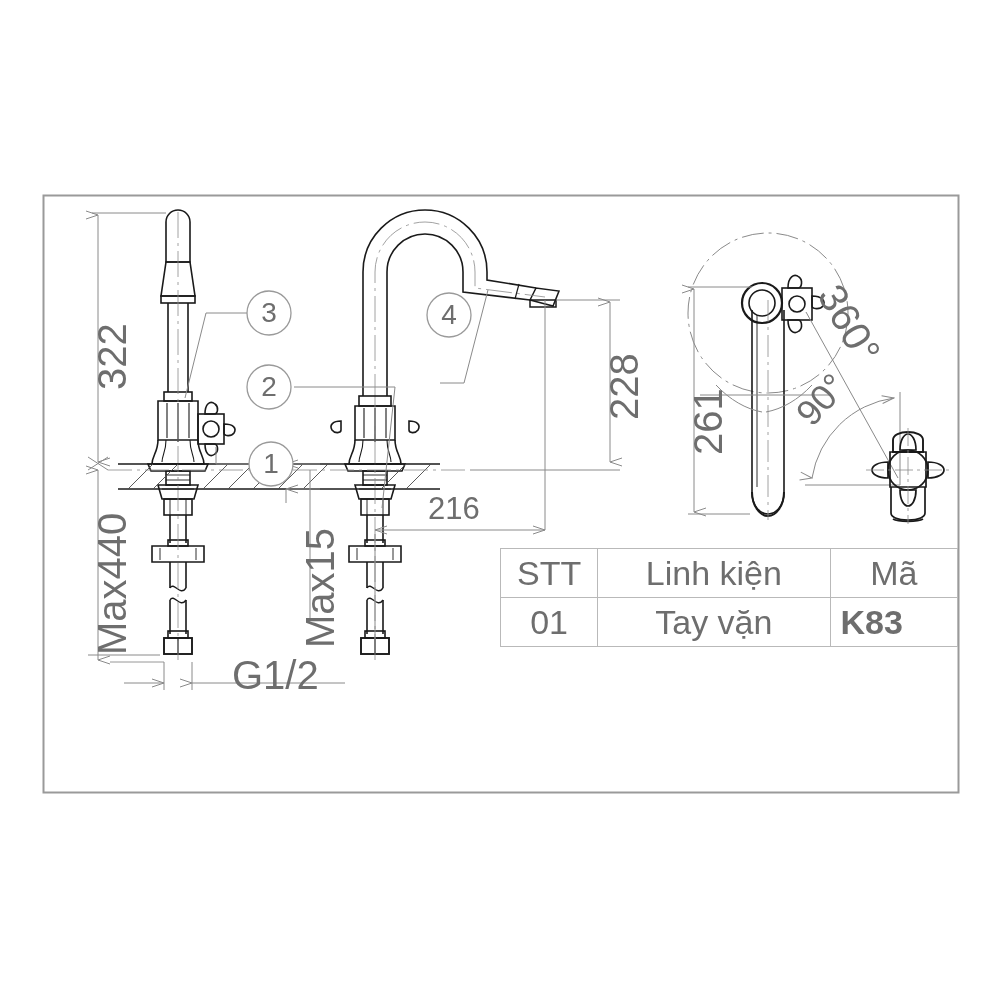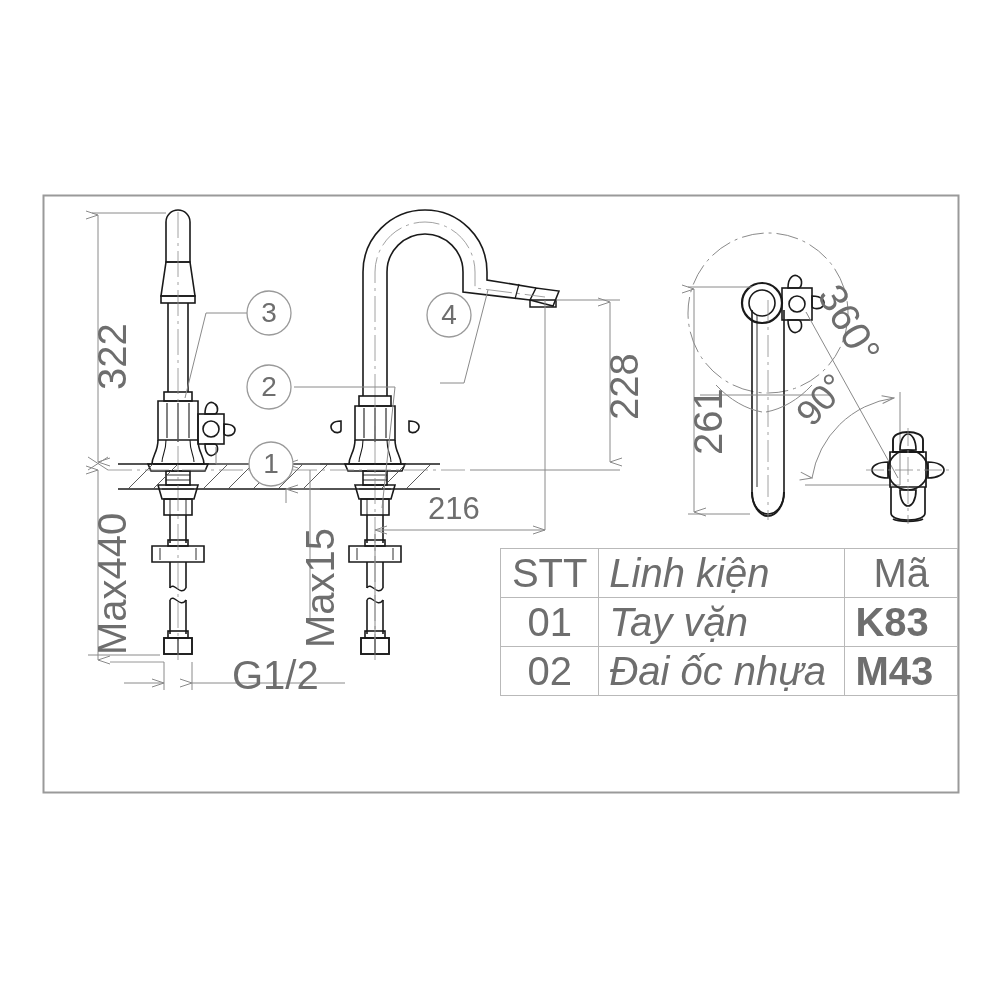--- a/index.html
+++ b/index.html
@@ -29,29 +29,29 @@
   .rot90 { transform-origin: left top; transform: rotate(-90deg); }
   .tbl {
     position: absolute;
     border-collapse: collapse;
     color: #6e6e6e;
     font-family: "Liberation Sans", sans-serif;
   }
   .tbl td {
     border: 1px solid #b9b9b9;
     padding: 0 10px;
-    font-size: 40px;
+    font-size: 34px;
     line-height: 1;
     height: 48px;
     vertical-align: middle;
     color: #6e6e6e;
     white-space: nowrap;
   }
   .c-stt { width: 82px; text-align: center; }
-  .c-name { width: 248px; text-align: left; font-style: italic; }
+  .c-name { width: 248px; text-align: center; }
   .c-code { width: 128px; text-align: center; }
   .tbl tr.hdr td.c-code { text-align: center; }
   .tbl tr td.c-code.lft { text-align: left; font-weight: bold; }
   .balloon-num {
     position: absolute;
     color: #6e6e6e;
     font-size: 28px;
     text-align: center;
     line-height: 1;
   }
@@ -351,21 +351,16 @@
       <tr class="hdr">
         <td class="c-stt">STT</td>
         <td class="c-name">Linh kiện</td>
         <td class="c-code">Mã</td>
       </tr>
       <tr>
         <td class="c-stt">01</td>
         <td class="c-name">Tay vặn</td>
         <td class="c-code lft">K83</td>
       </tr>
-      <tr>
-        <td class="c-stt">02</td>
-        <td class="c-name">Đai ốc nhựa</td>
-        <td class="c-code lft">M43</td>
-      </tr>
     </tbody>
   </table>
 
 </div>
 
 </body></html>

